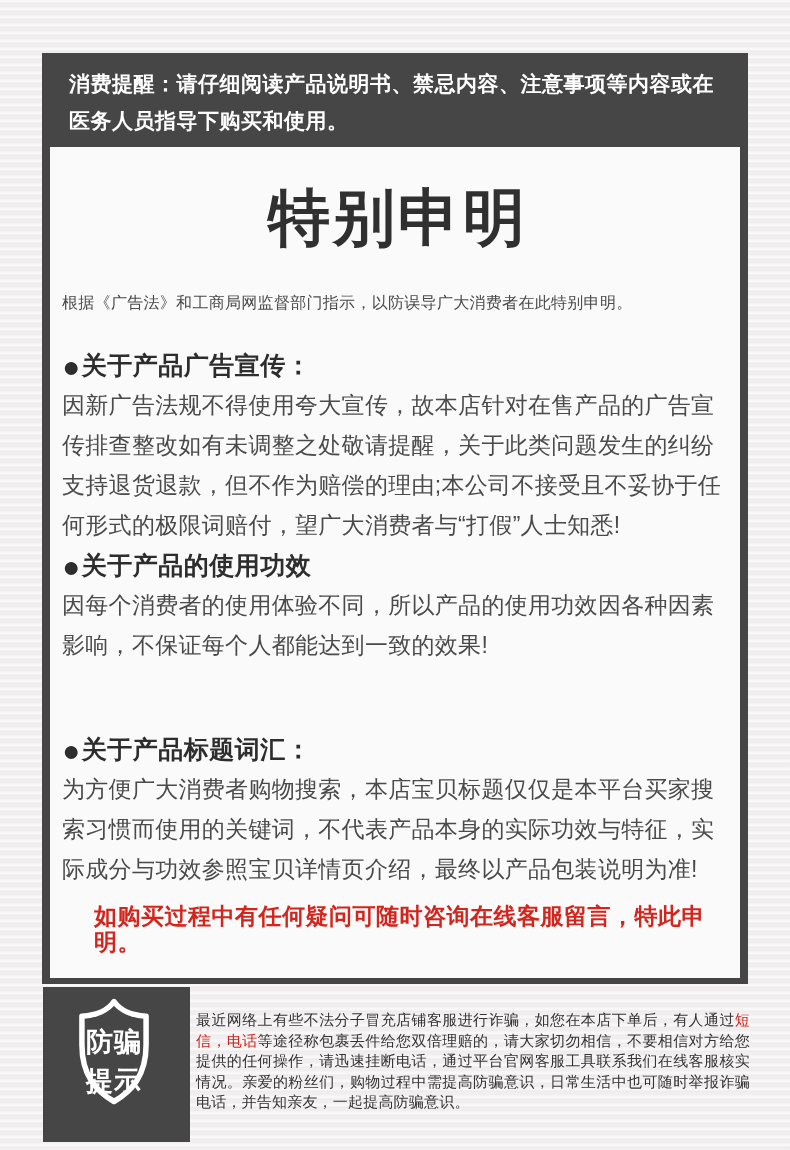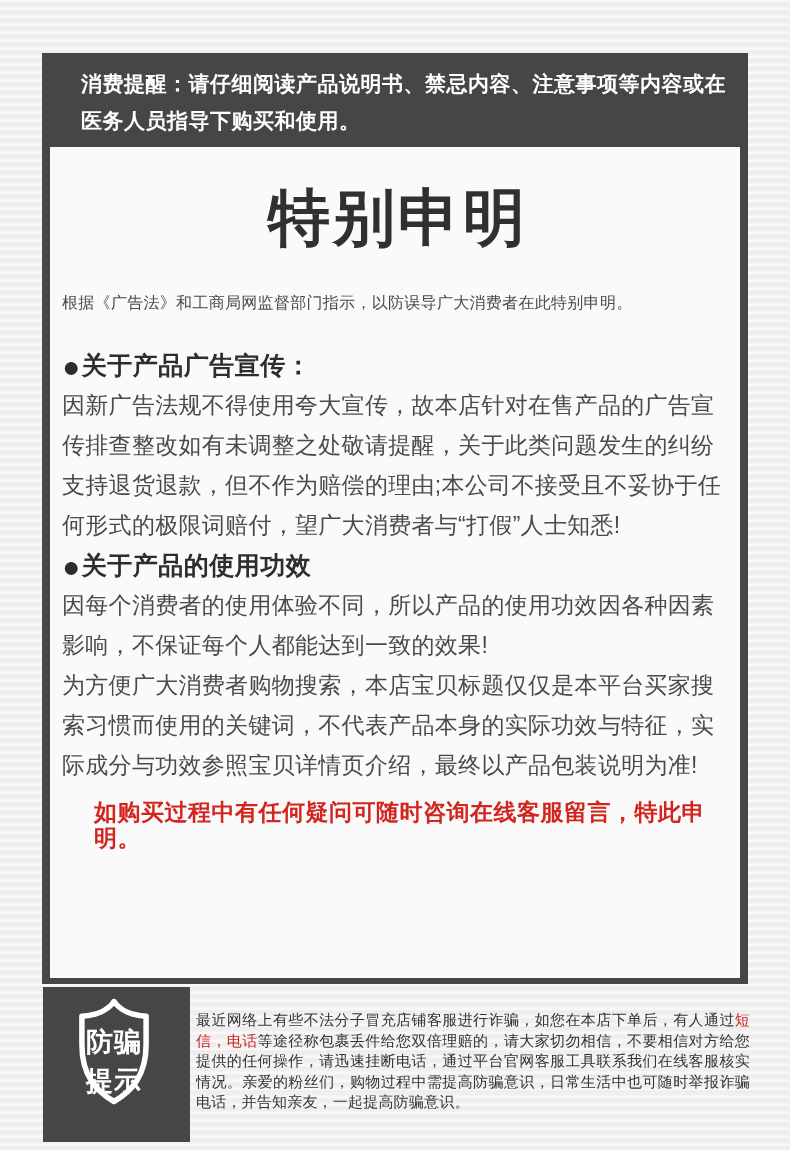--- a/index.html
+++ b/index.html
@@ -15,21 +15,21 @@
       rgba(255,255,255,0.55) 0px, rgba(255,255,255,0.55) 2px,
       rgba(222,218,219,0.25) 3px, rgba(244,242,242,0.4) 5px,
       rgba(233,230,230,0.35) 6px, rgba(255,255,255,0.45) 8px);
   }
   
   .frame {
     position:absolute; left:42px; top:53px; width:706px; height:931px;
     background:#464646;
   }
   .notice-bar {
-    position:absolute; left:16px; top:0; width:100%; height:94px;
+    position:absolute; left:4px; top:0; width:100%; height:94px;
     padding:12px 18px 0 23px;
   }
   .notice-text {
     color:#ffffff; font-weight:bold; font-size:21px; line-height:37px;
     letter-spacing:0.5px;
   }
   
   .card {
     position:absolute; left:8px; right:8px; top:94px; bottom:6px;
     background:#fbfafa;
@@ -104,20 +104,23 @@
       <div class="section-heading">
         <span class="bullet">●</span><span>关于产品广告宣传：</span>
       </div>
       <div class="section-body">因新广告法规不得使用夸大宣传，故本店针对在售产品的广告宣传排查整改如有未调整之处敬请提醒，关于此类问题发生的纠纷支持退货退款，但不作为赔偿的理由;本公司不接受且不妥协于任何形式的极限词赔付，望广大消费者与“打假”人士知悉!</div>
 
       <div class="section-heading h2">
         <span class="bullet">●</span><span>关于产品的使用功效</span>
       </div>
       <div class="section-body">因每个消费者的使用体验不同，所以产品的使用功效因各种因素影响，不保证每个人都能达到一致的效果!</div>
 
+      <div class="section-heading h3">
+        <span class="bullet">●</span><span>关于产品标题词汇：</span>
+      </div>
       <div class="section-body">为方便广大消费者购物搜索，本店宝贝标题仅仅是本平台买家搜索习惯而使用的关键词，不代表产品本身的实际功效与特征，实际成分与功效参照宝贝详情页介绍，最终以产品包装说明为准!</div>
 
       <div class="service-note">如购买过程中有任何疑问可随时咨询在线客服留言，特此申明。</div>
 
     </div>
   </div>
 
   <div class="fraud-badge">
     <div class="shield">
       <svg viewBox="0 0 100 120" xmlns="http://www.w3.org/2000/svg" aria-hidden="true">

